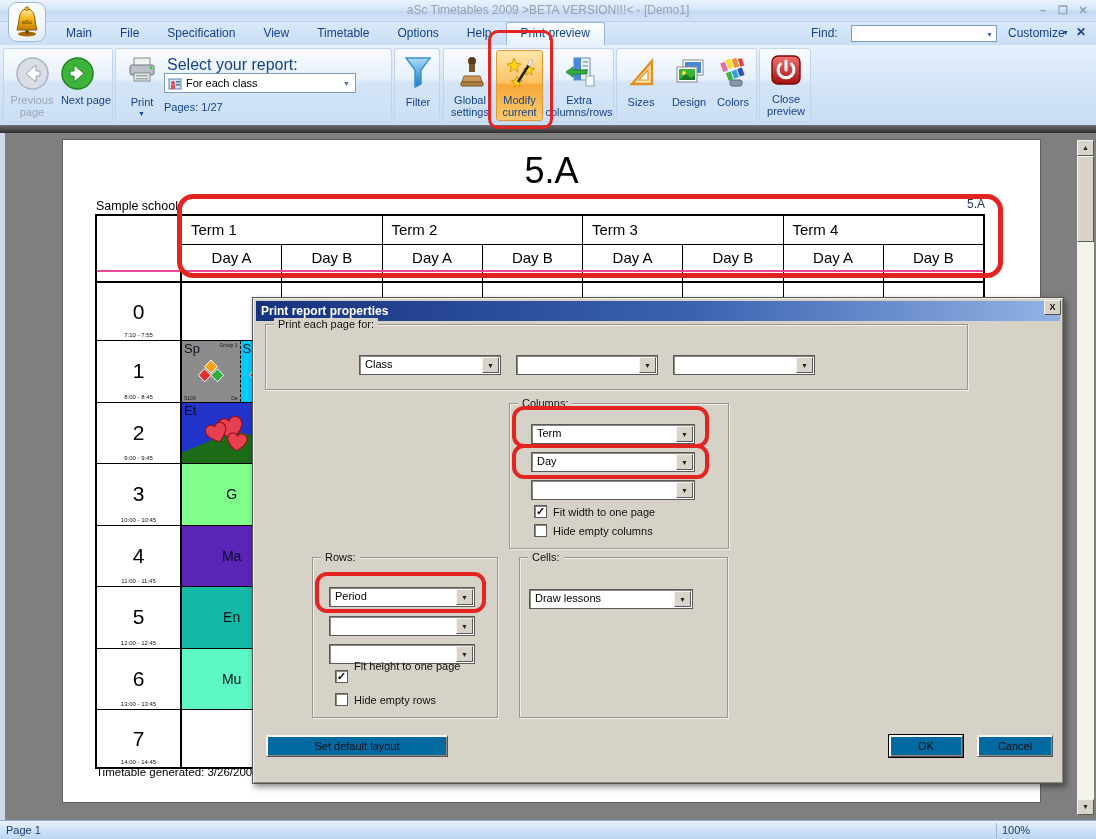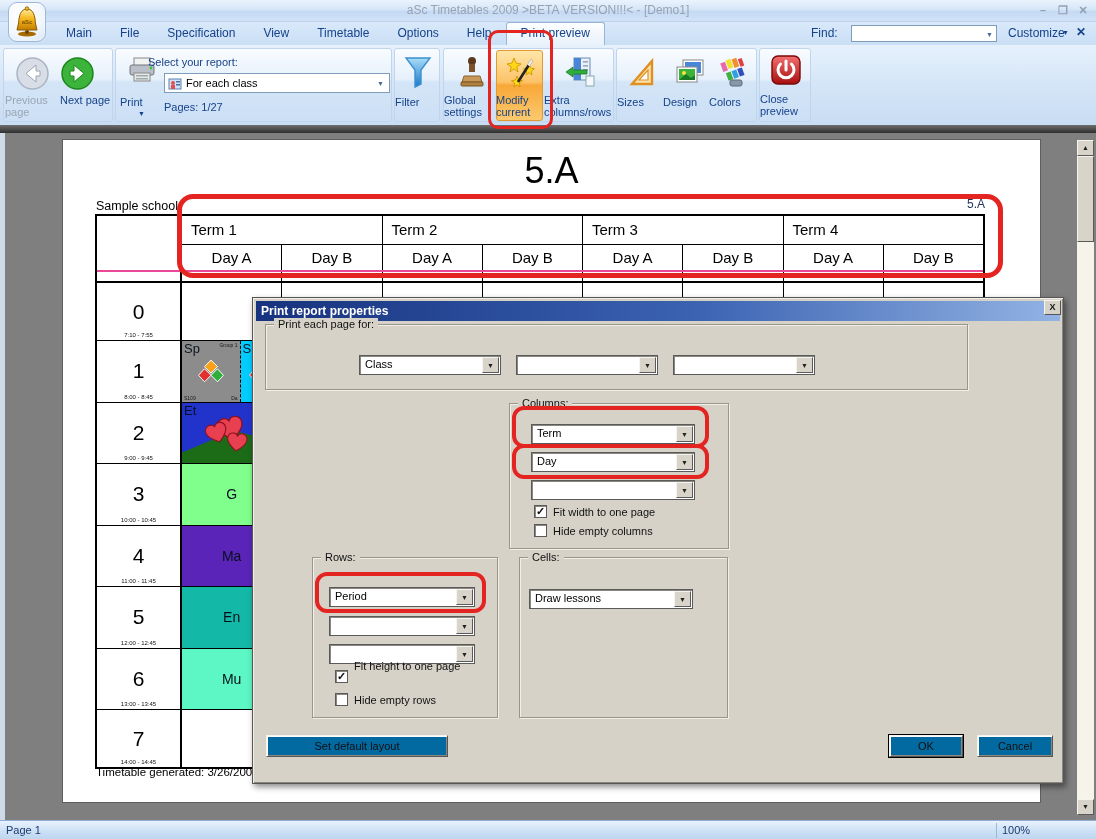--- a/index.html
+++ b/index.html
@@ -23,21 +23,21 @@
 .findlbl{left:811px;top:4px;font-size:12px}
 .findbox{left:851px;top:3px;width:146px;height:17px;background:#fff;border:1px solid #7f9db9}
 .findbox .ar{position:absolute;right:3px;top:5px;font-size:7px;color:#4a6a9a}
 .findbox input{position:absolute;left:2px;top:1px;width:128px;height:13px;border:none;outline:none;font-size:11px;background:transparent}
 .customize{left:1008px;top:4px;font-size:12px}
 .cust-ar{left:1062px;top:7px;font-size:7px;color:#15428b}
 .cust-x{left:1076px;top:3px;font-size:12px;font-weight:bold;color:#15428b}
 
 .ribbon{left:0;top:45px;width:1096px;height:80px;background:linear-gradient(#e6f1fc,#d3e4f7 55%,#c8dcf3)}
 .grp{position:absolute;top:3px;height:74px;border:1px solid #c0d4ec;border-radius:3px;background:linear-gradient(#f9fcff,#e6f0fb 42%,#d4e5f7 46%,#ccdff5)}
-.glabel{position:absolute;font-size:11px;color:#15428b;line-height:12px}
+.glabel{position:absolute;font-size:11px;color:#15428b;text-align:center;line-height:12px}
 .glabel.dim{color:#9aa6b4}
 .rbtn-hl{position:absolute;border-radius:3px;background:linear-gradient(#ffe6a8,#fcc268 45%,#f8a838 50%,#fbc96f);border:1px solid #e29a2e}
 .darkstrip{left:0;top:125px;width:1096px;height:8px;background:linear-gradient(#6e6e6e,#2e2e2e)}
 
 .workspace{left:0;top:133px;width:1096px;height:687px;background:#7f7f7f}
 .sideL{left:0;top:133px;width:5px;height:687px;background:#cfd9e8}
 .page{left:63px;top:140px;width:977px;height:662px;background:#fff;box-shadow:0 0 0 1px #5e5e5e}
 .pv-title{position:absolute;left:0;top:10px;width:100%;text-align:center;font-size:36px;color:#000}
 .pv-school{position:absolute;left:33px;top:59px;font-size:12.5px}
 .pv-corner{position:absolute;left:790px;top:57px;width:132px;text-align:right;font-size:12px;color:#24365a}
@@ -170,22 +170,22 @@
           <rect x="7" y="3" width="16" height="8" fill="#f2f2f2" stroke="#888"></rect>
           <rect x="3" y="10" width="24" height="10" rx="2" fill="#b9bec8" stroke="#70757f"></rect>
           <rect x="7" y="18" width="16" height="8" fill="#e8e8e8" stroke="#888"></rect>
           <rect x="9" y="20" width="12" height="1.5" fill="#9aa"></rect>
           <rect x="9" y="23" width="12" height="1.5" fill="#9aa"></rect>
           <circle cx="24" cy="13" r="1.4" fill="#3c3"></circle>
         </svg>
       </div>
       <div class="glabel" style="left:4px;top:47px;width:44px">Print</div>
       <div class="abs" style="left:22px;top:61px;font-size:7px;color:#15428b">▼</div>
-      <div class="abs navy" style="left:32px;top:7px;font-size:11px">Select your report:</div>
-      <div class="abs" style="left:48px;top:24px;width:226px;height:20px;background:#fff;border:1px solid #7f9db9">
+      <div class="abs navy" style="left:51px;top:7px;font-size:16px">Select your report:</div>
+      <div class="abs" style="left:48px;top:24px;width:192px;height:20px;background:#fff;border:1px solid #7f9db9">
         <svg class="abs" style="left:3px;top:3px" width="14" height="14" viewBox="0 0 14 14">
           <rect x="1" y="2" width="12" height="10" fill="#cfe2f6" stroke="#5a82b4"></rect>
           <circle cx="5" cy="6" r="2" fill="#e05050"></circle>
           <rect x="3" y="8" width="4" height="4" fill="#e05050"></rect>
           <rect x="8" y="4" width="4" height="1.5" fill="#4a72a4"></rect>
           <rect x="8" y="7" width="4" height="1.5" fill="#4a72a4"></rect>
         </svg>
         <span class="abs" style="left:21px;top:3px;font-size:11px">For each class</span>
         <span class="abs" style="right:5px;top:6px;font-size:7px;color:#4a6a9a">▼</span>
       </div>

